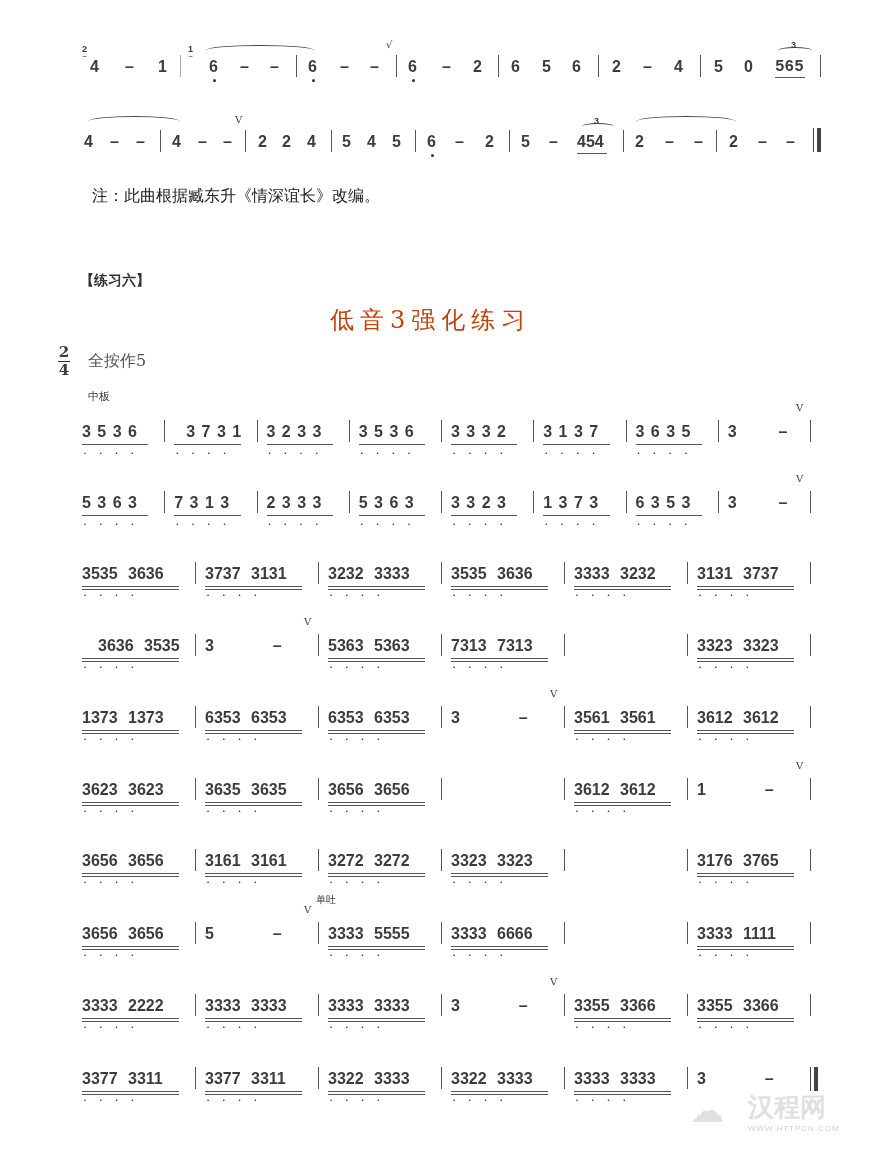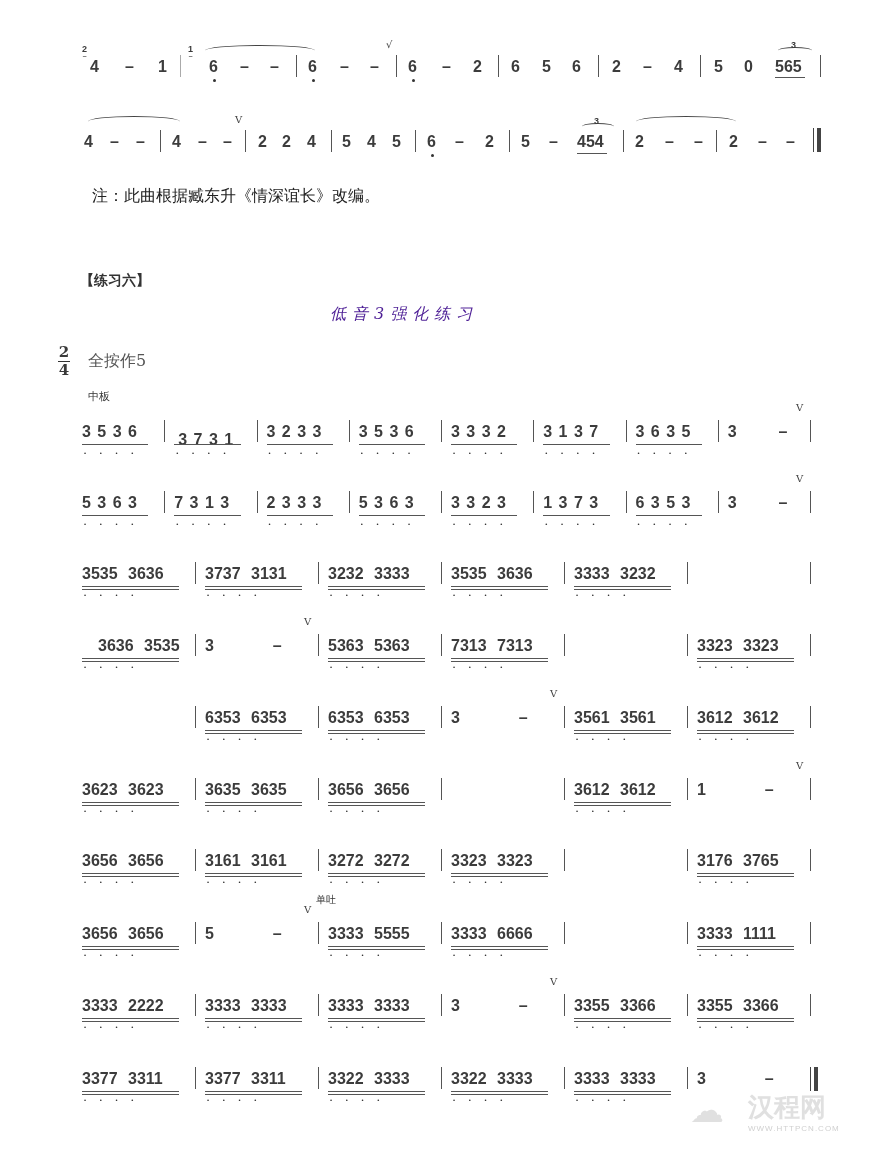--- a/index.html
+++ b/index.html
@@ -9,21 +9,21 @@
   .note { position:absolute; font-family:"DejaVu Serif", serif; font-size:16px; color:#222; }
   .tok { position:absolute; font-weight:bold; font-size:16px; line-height:20px; color:#3c3c3c; }
   .bar { position:absolute; width:1px; height:22px; background:#555; }
   .dbar { position:absolute; width:6px; height:24px; border-left:1px solid #444; }
   .dbar::after { content:""; position:absolute; left:3px; top:0; width:4px; height:24px; background:#444; }
   .dot { position:absolute; width:3px; height:3px; border-radius:50%; background:#333; }
   .ul { position:absolute; height:1px; background:#555; }
   .slur { position:absolute; border-top:1.4px solid #444; border-radius:50% 50% 0 0; height:10px; }
   .breath { position:absolute; font-size:10px; color:#444; font-family:"DejaVu Serif", serif; }
   .frac { position:absolute; font-size:9px; font-weight:bold; line-height:9px; text-align:center; }
-  .title { position:absolute; font-family:"DejaVu Serif", serif; font-size:16px; letter-spacing:6px; color:#4c1d95;font-style:italic; }
+  .title { position:absolute; font-family:"DejaVu Serif", serif; font-size:24px; letter-spacing:6px; color:#c2410c; }
   .ex-label { position:absolute; font-family:"DejaVu Serif", serif; font-size:14px; font-weight:bold; color:#333; }
   .ts { position:absolute; font-family:"DejaVu Serif", serif; font-weight:bold; font-size:15px; line-height:15px; text-align:center; }
   .tempo { position:absolute; font-family:"DejaVu Serif", serif; font-size:11px; color:#333; }
   .watermark { position:absolute; color:#e0e0e0; font-weight:bold; }
 </style>
 </head>
 <body>
 
 <div class="row" style="top:45px;">
   <div class="frac" style="left:82px;top:0;">2<br>⁻</div>
@@ -54,21 +54,21 @@
   <span class="tok" style="left:572px;top:12px;">6</span>
   <div class="bar" style="left:598px;top:10px;"></div>
   <span class="tok" style="left:612px;top:12px;">2</span>
   <span class="tok" style="left:643px;top:12px;">–</span>
   <span class="tok" style="left:674px;top:12px;">4</span>
   <div class="bar" style="left:700px;top:10px;"></div>
   <span class="tok" style="left:714px;top:12px;">5</span>
   <span class="tok" style="left:744px;top:12px;">0</span>
   <div class="slur" style="left:778px;top:2px;width:34px;height:6px;"></div>
   <span class="frac" style="left:791px;top:-4px;">3</span>
-  <span class="tok" style="left:775px;top:12px;">565</span>
+  <span class="tok" style="left:775px;top:12px;font-family:Liberation Mono, monospace;">565</span>
   <div class="ul" style="left:775px;top:32px;width:30px;"></div>
   <div class="bar" style="left:820px;top:10px;"></div>
 </div>
 
 <div class="row" style="top:120px;">
   <div class="slur" style="left:88px;top:-4px;width:92px;"></div>
   <span class="tok" style="left:84px;top:12px;">4</span>
   <span class="tok" style="left:110px;top:12px;">–</span>
   <span class="tok" style="left:136px;top:12px;">–</span>
   <div class="bar" style="left:160px;top:10px;"></div>
@@ -123,21 +123,21 @@
 
 <div id="ex-rows">
     <div class="row" style="top: 414px;">
       <div style="position: absolute; left: 82px; top: 0px; width: 78.25px; height: 40px;">
         <span class="tok" style="left: 0px; top: 8px; letter-spacing: 0px; word-spacing: 2px;">3 5 3 6</span>
         <div class="ul" style="left: 0px; top: 30px; width: 66.25px;"></div>
         <div style="position: absolute; left: 2px; top: 36px; font-size: 6px; letter-spacing: 6px; color: rgb(51, 51, 51);">• • • •</div>
       </div>
       <div class="bar" style="left: 164.25px; top: 6px;"></div>
       <div style="position: absolute; left: 174.25px; top: 0px; width: 78.25px; height: 40px;">
-        <span class="tok" style="left: 4px; top: 8px; letter-spacing: 0px; word-spacing: 2px; margin-top: 8px;">3 7 3 1</span>
+        <span class="tok" style="left: 12px; top: 8px; letter-spacing: 0px; word-spacing: 2px;">3 7 3 1</span>
         <div class="ul" style="left: 0px; top: 30px; width: 66.25px;"></div>
         <div style="position: absolute; left: 2px; top: 36px; font-size: 6px; letter-spacing: 6px; color: rgb(51, 51, 51);">• • • •</div>
       </div>
       <div class="bar" style="left: 256.5px; top: 6px;"></div>
       <div style="position: absolute; left: 266.5px; top: 0px; width: 78.25px; height: 40px;">
         <span class="tok" style="left: 0px; top: 8px; letter-spacing: 0px; word-spacing: 2px;">3 2 3 3</span>
         <div class="ul" style="left: 0px; top: 30px; width: 66.25px;"></div>
         <div style="position: absolute; left: 2px; top: 36px; font-size: 6px; letter-spacing: 6px; color: rgb(51, 51, 51);">• • • •</div>
       </div>
       <div class="bar" style="left: 348.75px; top: 6px;"></div>
@@ -251,20 +251,26 @@
         <div style="position: absolute; left: 2px; top: 36px; font-size: 6px; letter-spacing: 6px; color: rgb(51, 51, 51);">• • • •</div>
       </div>
       <div class="bar" style="left: 564px; top: 6px;"></div>
       <div style="position: absolute; left: 574px; top: 0px; width: 109px; height: 40px;">
         <span class="tok" style="left: 0px; top: 8px; letter-spacing: 0px; word-spacing: 6px;">3333 3232</span>
         <div class="ul" style="left: 0px; top: 30px; width: 97px;"></div>
         <div class="ul" style="left: 0px; top: 33px; width: 97px;"></div>
         <div style="position: absolute; left: 2px; top: 36px; font-size: 6px; letter-spacing: 6px; color: rgb(51, 51, 51);">• • • •</div>
       </div>
       <div class="bar" style="left: 687px; top: 6px;"></div>
+      <div style="position: absolute; left: 697px; top: 0px; width: 109px; height: 40px;">
+        <span class="tok" style="left: 0px; top: 8px; letter-spacing: 0px; word-spacing: 6px;">3131 3737</span>
+        <div class="ul" style="left: 0px; top: 30px; width: 97px;"></div>
+        <div class="ul" style="left: 0px; top: 33px; width: 97px;"></div>
+        <div style="position: absolute; left: 2px; top: 36px; font-size: 6px; letter-spacing: 6px; color: rgb(51, 51, 51);">• • • •</div>
+      </div>
       <div class="bar" style="left: 810px; top: 6px;"></div>
     </div>
     <div class="row" style="top: 628px;">
       <div style="position: absolute; left: 82px; top: 0px; width: 109px; height: 40px;">
         <span class="tok" style="left: 16px; top: 8px; letter-spacing: 0px; word-spacing: 6px;">3636 3535</span>
         <div class="ul" style="left: 0px; top: 30px; width: 97px;"></div>
         <div class="ul" style="left: 0px; top: 33px; width: 97px;"></div>
         <div style="position: absolute; left: 2px; top: 36px; font-size: 6px; letter-spacing: 6px; color: rgb(51, 51, 51);">• • • •</div>
       </div>
       <div class="bar" style="left: 195px; top: 6px;"></div>
@@ -291,20 +297,26 @@
       <div class="bar" style="left: 687px; top: 6px;"></div>
       <div style="position: absolute; left: 697px; top: 0px; width: 109px; height: 40px;">
         <span class="tok" style="left: 0px; top: 8px; letter-spacing: 0px; word-spacing: 6px;">3323 3323</span>
         <div class="ul" style="left: 0px; top: 30px; width: 97px;"></div>
         <div class="ul" style="left: 0px; top: 33px; width: 97px;"></div>
         <div style="position: absolute; left: 2px; top: 36px; font-size: 6px; letter-spacing: 6px; color: rgb(51, 51, 51);">• • • •</div>
       </div>
       <div class="bar" style="left: 810px; top: 6px;"></div>
     </div>
     <div class="row" style="top: 700px;">
+      <div style="position: absolute; left: 82px; top: 0px; width: 109px; height: 40px;">
+        <span class="tok" style="left: 0px; top: 8px; letter-spacing: 0px; word-spacing: 6px;">1373 1373</span>
+        <div class="ul" style="left: 0px; top: 30px; width: 97px;"></div>
+        <div class="ul" style="left: 0px; top: 33px; width: 97px;"></div>
+        <div style="position: absolute; left: 2px; top: 36px; font-size: 6px; letter-spacing: 6px; color: rgb(51, 51, 51);">• • • •</div>
+      </div>
       <div class="bar" style="left: 195px; top: 6px;"></div>
       <div style="position: absolute; left: 205px; top: 0px; width: 109px; height: 40px;">
         <span class="tok" style="left: 0px; top: 8px; letter-spacing: 0px; word-spacing: 6px;">6353 6353</span>
         <div class="ul" style="left: 0px; top: 30px; width: 97px;"></div>
         <div class="ul" style="left: 0px; top: 33px; width: 97px;"></div>
         <div style="position: absolute; left: 2px; top: 36px; font-size: 6px; letter-spacing: 6px; color: rgb(51, 51, 51);">• • • •</div>
       </div>
       <div class="bar" style="left: 318px; top: 6px;"></div>
       <div style="position: absolute; left: 328px; top: 0px; width: 109px; height: 40px;">
         <span class="tok" style="left: 0px; top: 8px; letter-spacing: 0px; word-spacing: 6px;">6353 6353</span>

